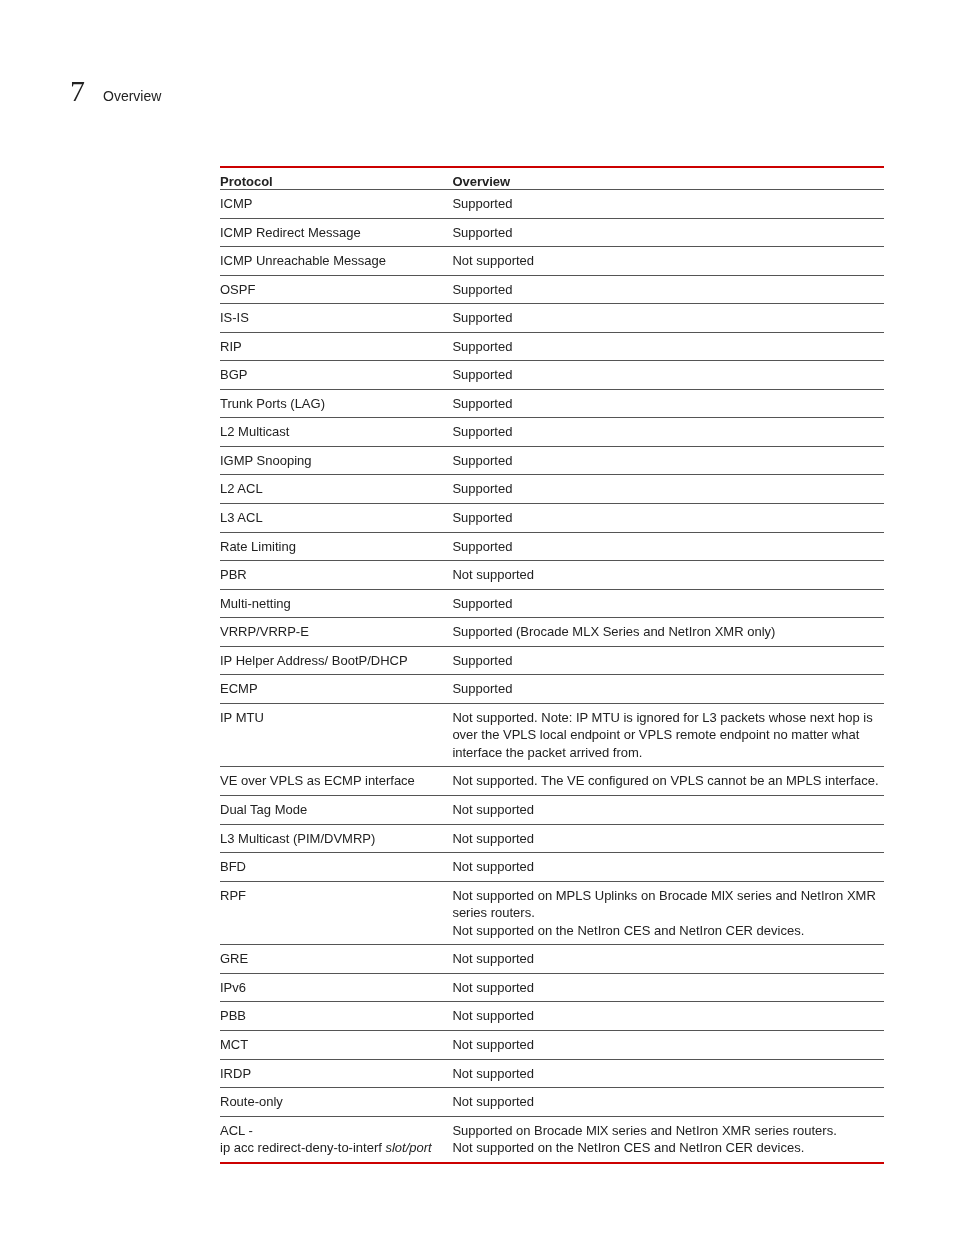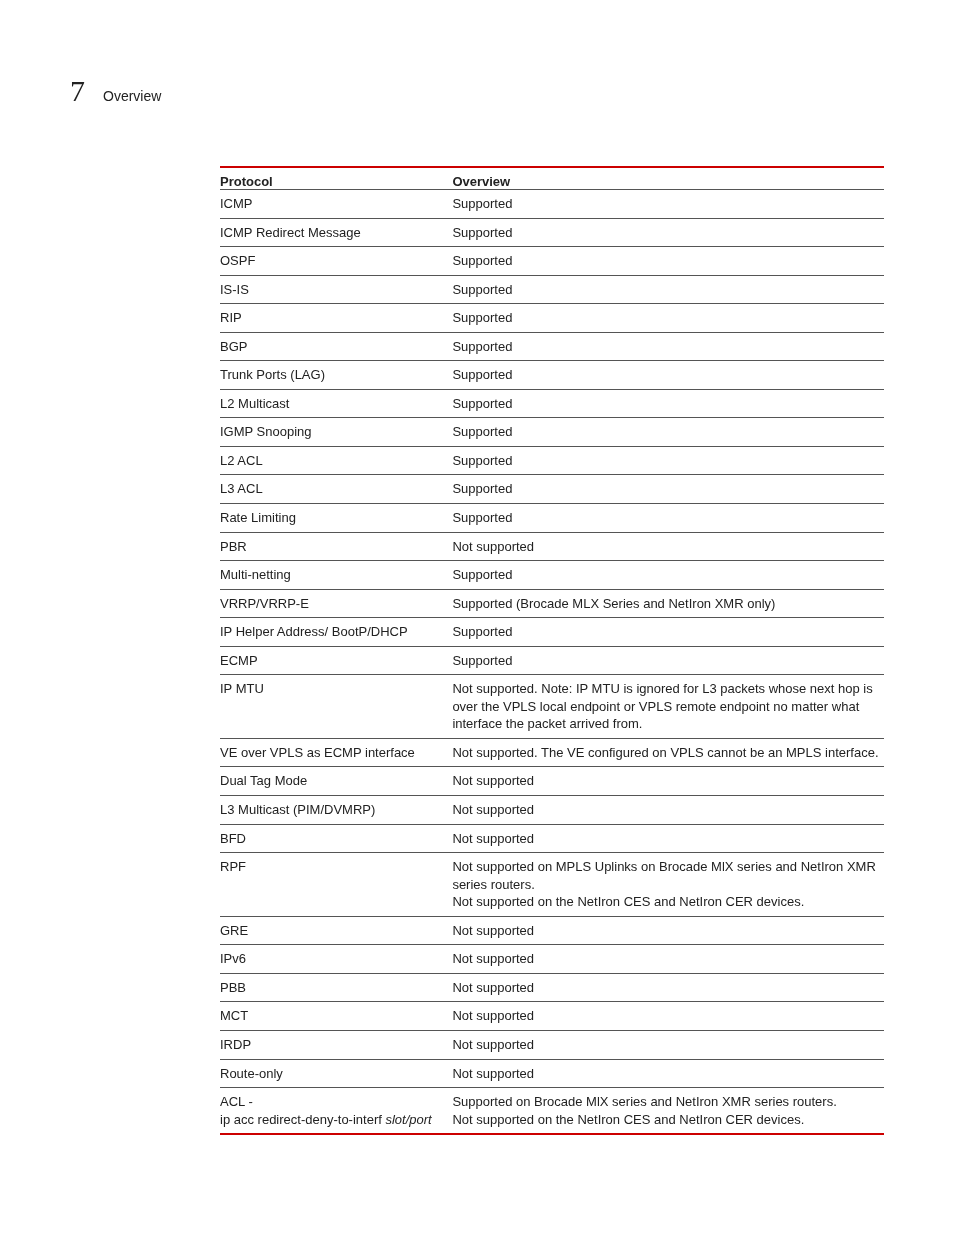--- a/index.html
+++ b/index.html
@@ -95,20 +95,24 @@
     <tbody id="table-body">
         <tr>
           <td>ICMP</td>
           <td>Supported</td>
         </tr>
         <tr>
           <td>ICMP Redirect Message</td>
           <td>Supported</td>
         </tr>
         <tr>
+          <td>ICMP Unreachable Message</td>
+          <td>Not supported</td>
+        </tr>
+        <tr>
           <td>OSPF</td>
           <td>Supported</td>
         </tr>
         <tr>
           <td>IS-IS</td>
           <td>Supported</td>
         </tr>
         <tr>
           <td>RIP</td>
           <td>Supported</td>

